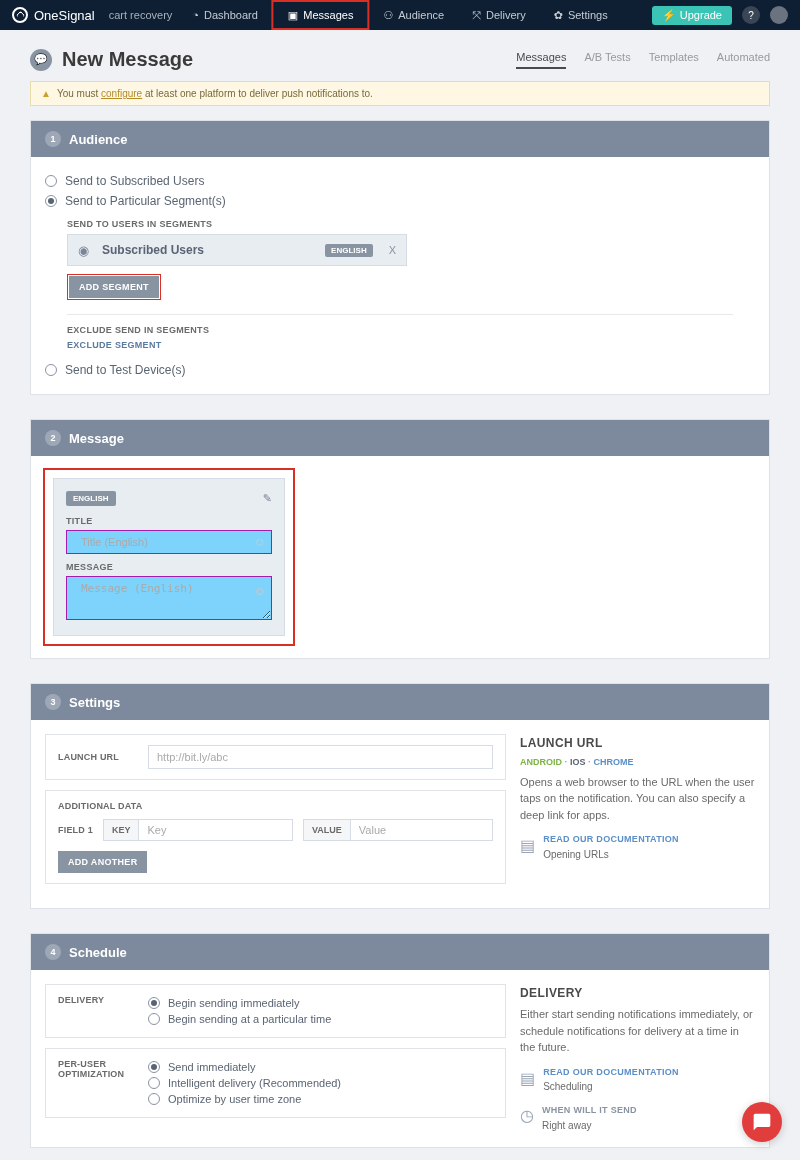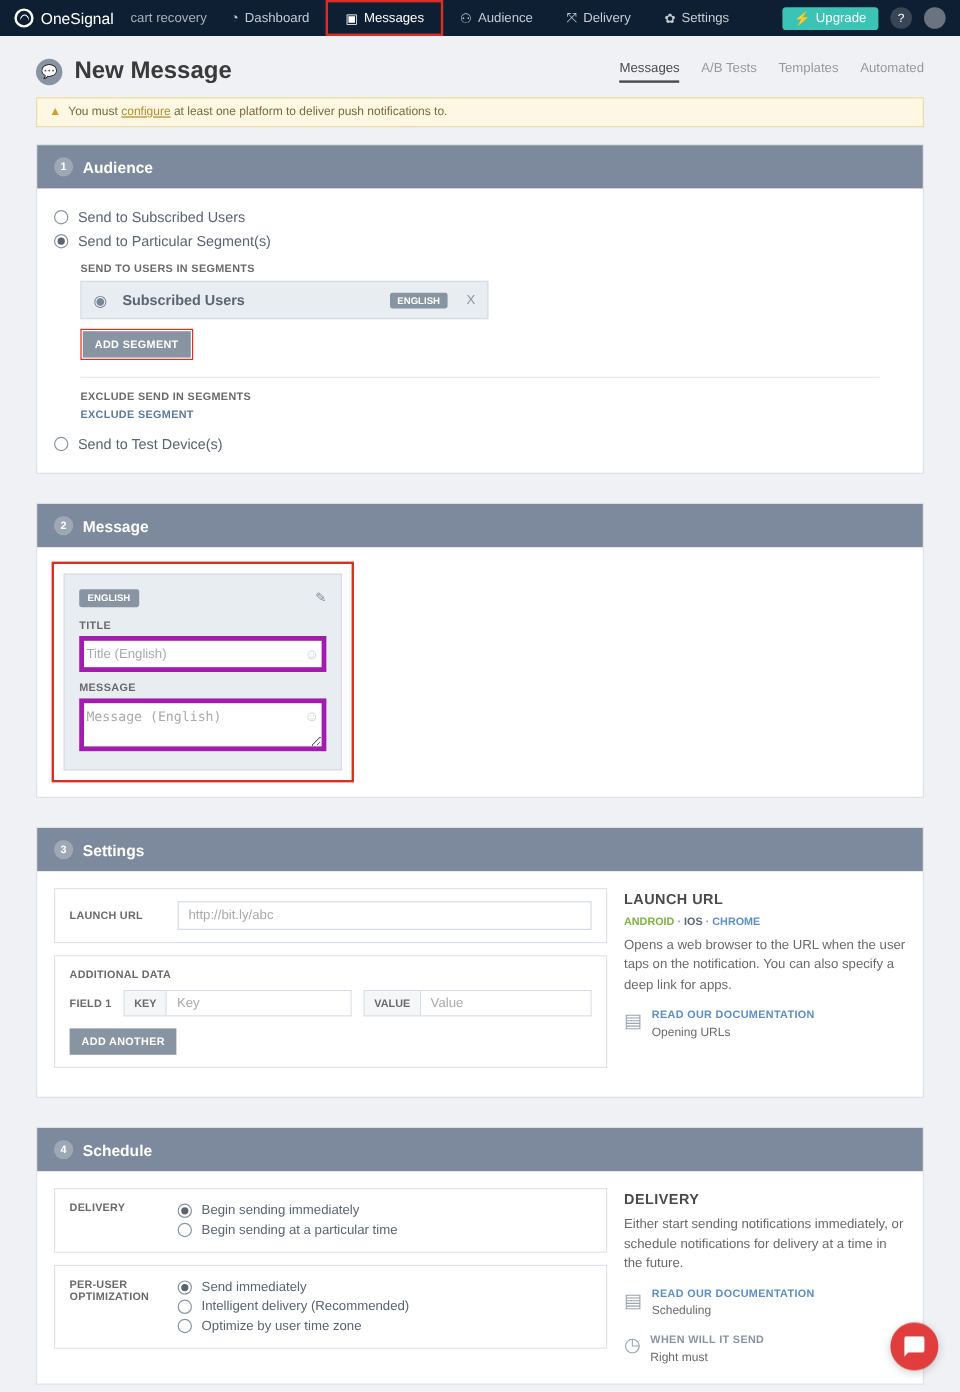--- a/index.html
+++ b/index.html
@@ -61,21 +61,21 @@
 .divider { border: none; border-top: 1px solid #e8e8e8; margin: 14px 22px 10px; }
 
 .exclude-link { color: #5a7a9e; font-size: 9px; font-weight: 700; margin-left: 22px; cursor: pointer; letter-spacing: 0.3px; }
 
 
 .lang-box { background: #e8edf2; padding: 12px; border: 1px solid #d5dce5; width: 232px; }
 .lang-header { display: flex; justify-content: space-between; align-items: center; margin-bottom: 10px; }
 .lang-badge { background: #8994a3; color: #fff; font-size: 8px; font-weight: 700; padding: 3px 7px; border-radius: 2px; }
 .pencil-icon { color: #7a8596; cursor: pointer; font-size: 11px; }
 .field-label { font-size: 9px; font-weight: 700; color: #6a6a6a; margin: 8px 0 4px; letter-spacing: 0.3px; }
-.text-input { width: 100%; border: 4px solid #a21caf; padding: 5px 2px; font-size: 11px; color: #666; background: #ffffff; }
+.text-input { width: 100%; border: 1px solid #a21caf; padding: 5px 14px; font-size: 11px; color: #666; background: #7dd3fc; }
 .text-input::placeholder { color: #aaa; }
 .input-wrap { position: relative; }
 .emoji-icon { position: absolute; right: 6px; top: 50%; transform: translateY(-50%); color: #ccc; font-size: 12px; }
 textarea.text-input { height: 44px; resize: vertical; }
 .textarea-wrap .emoji-icon { top: 8px; transform: none; }
 .msg-highlight { border: 2px solid #d93025; padding: 8px; display: inline-block; margin: -2px; }
 
 
 .opt-row { display: flex; gap: 14px; }
 .opt-left { flex: 1; }
@@ -344,21 +344,21 @@
             <span class="doc-icon">▤</span>
             <div class="doc-text">
               <div class="doc-title">READ OUR DOCUMENTATION</div>
               <div class="doc-sub">Scheduling</div>
             </div>
           </div>
           <div class="doc-link">
             <span class="clock-icon">◷</span>
             <div class="doc-text">
               <div class="doc-title" style="color:#8994a3">WHEN WILL IT SEND</div>
-              <div class="doc-sub">Right must</div>
+              <div class="doc-sub">Right away</div>
             </div>
           </div>
         </div>
       </div>
     </div>
   </div>
 
 </div>
 
 <div class="chat-bubble">

